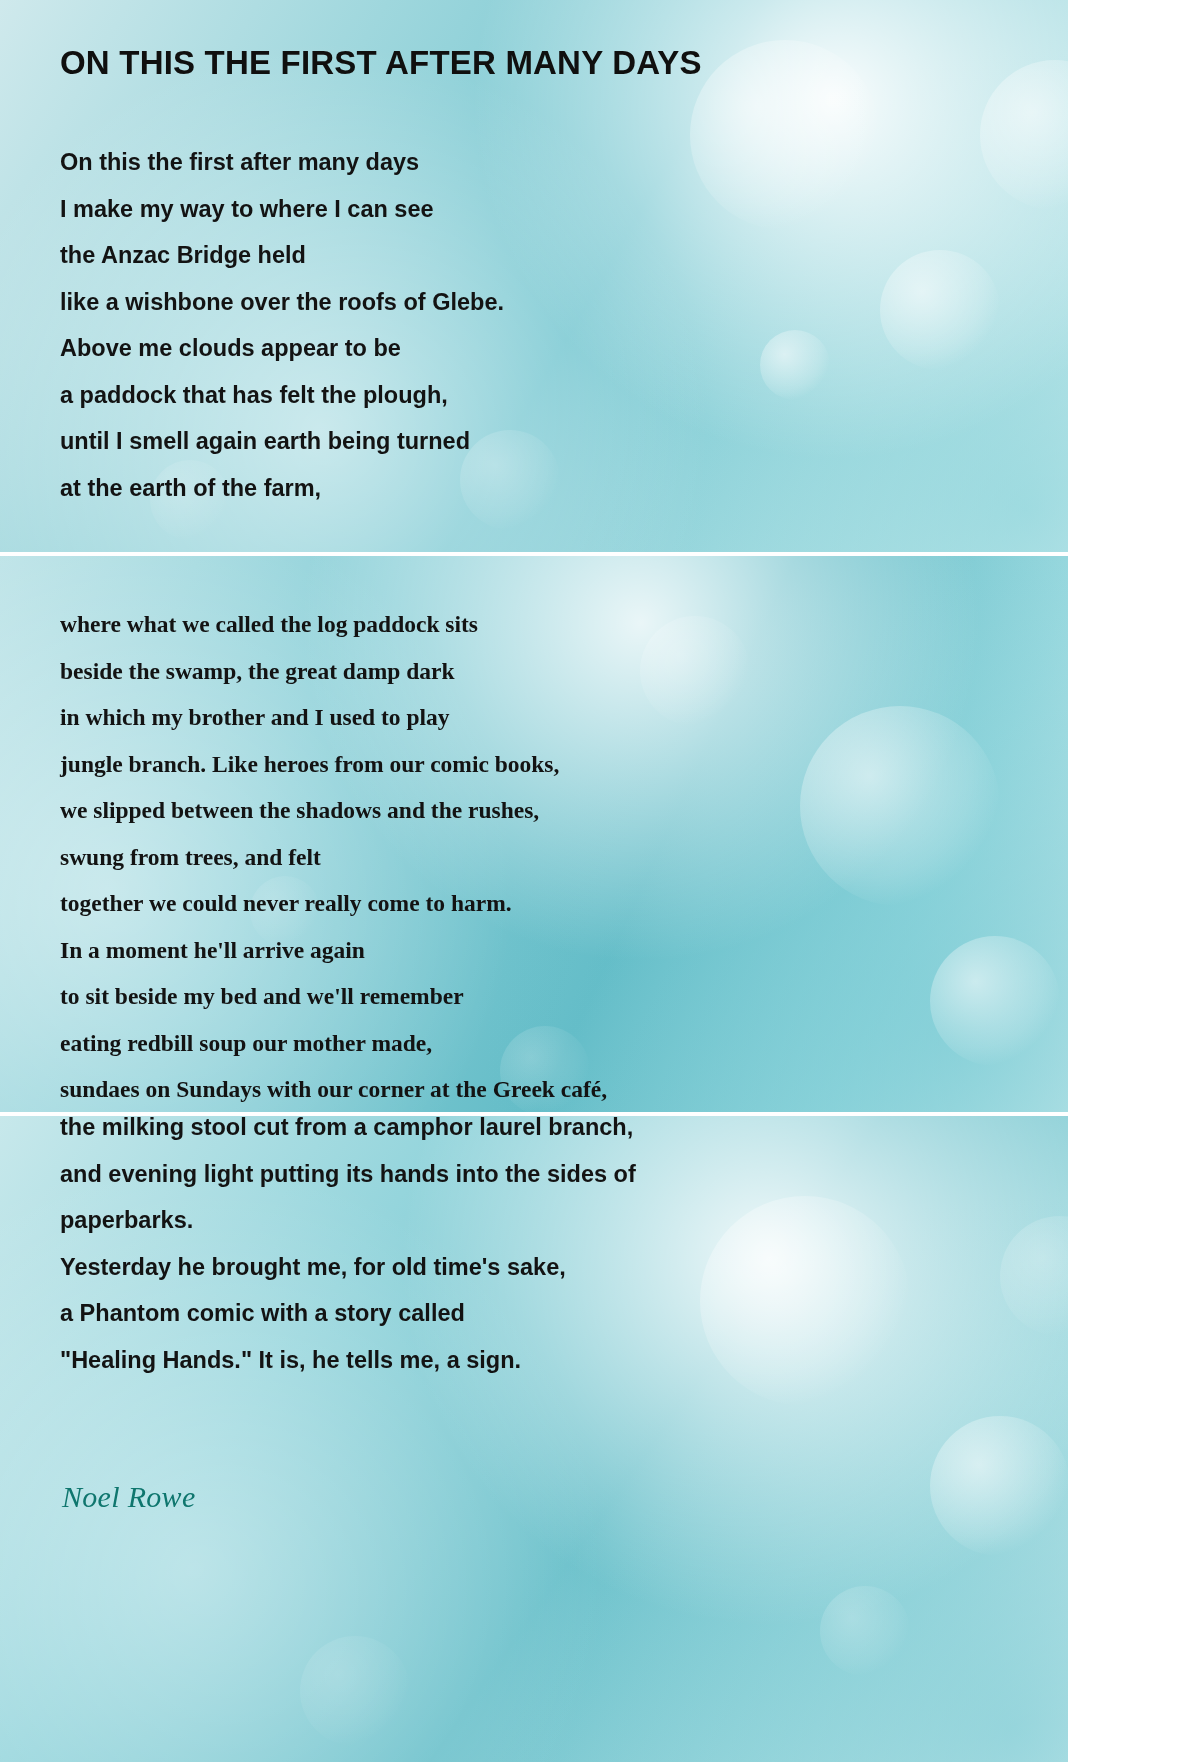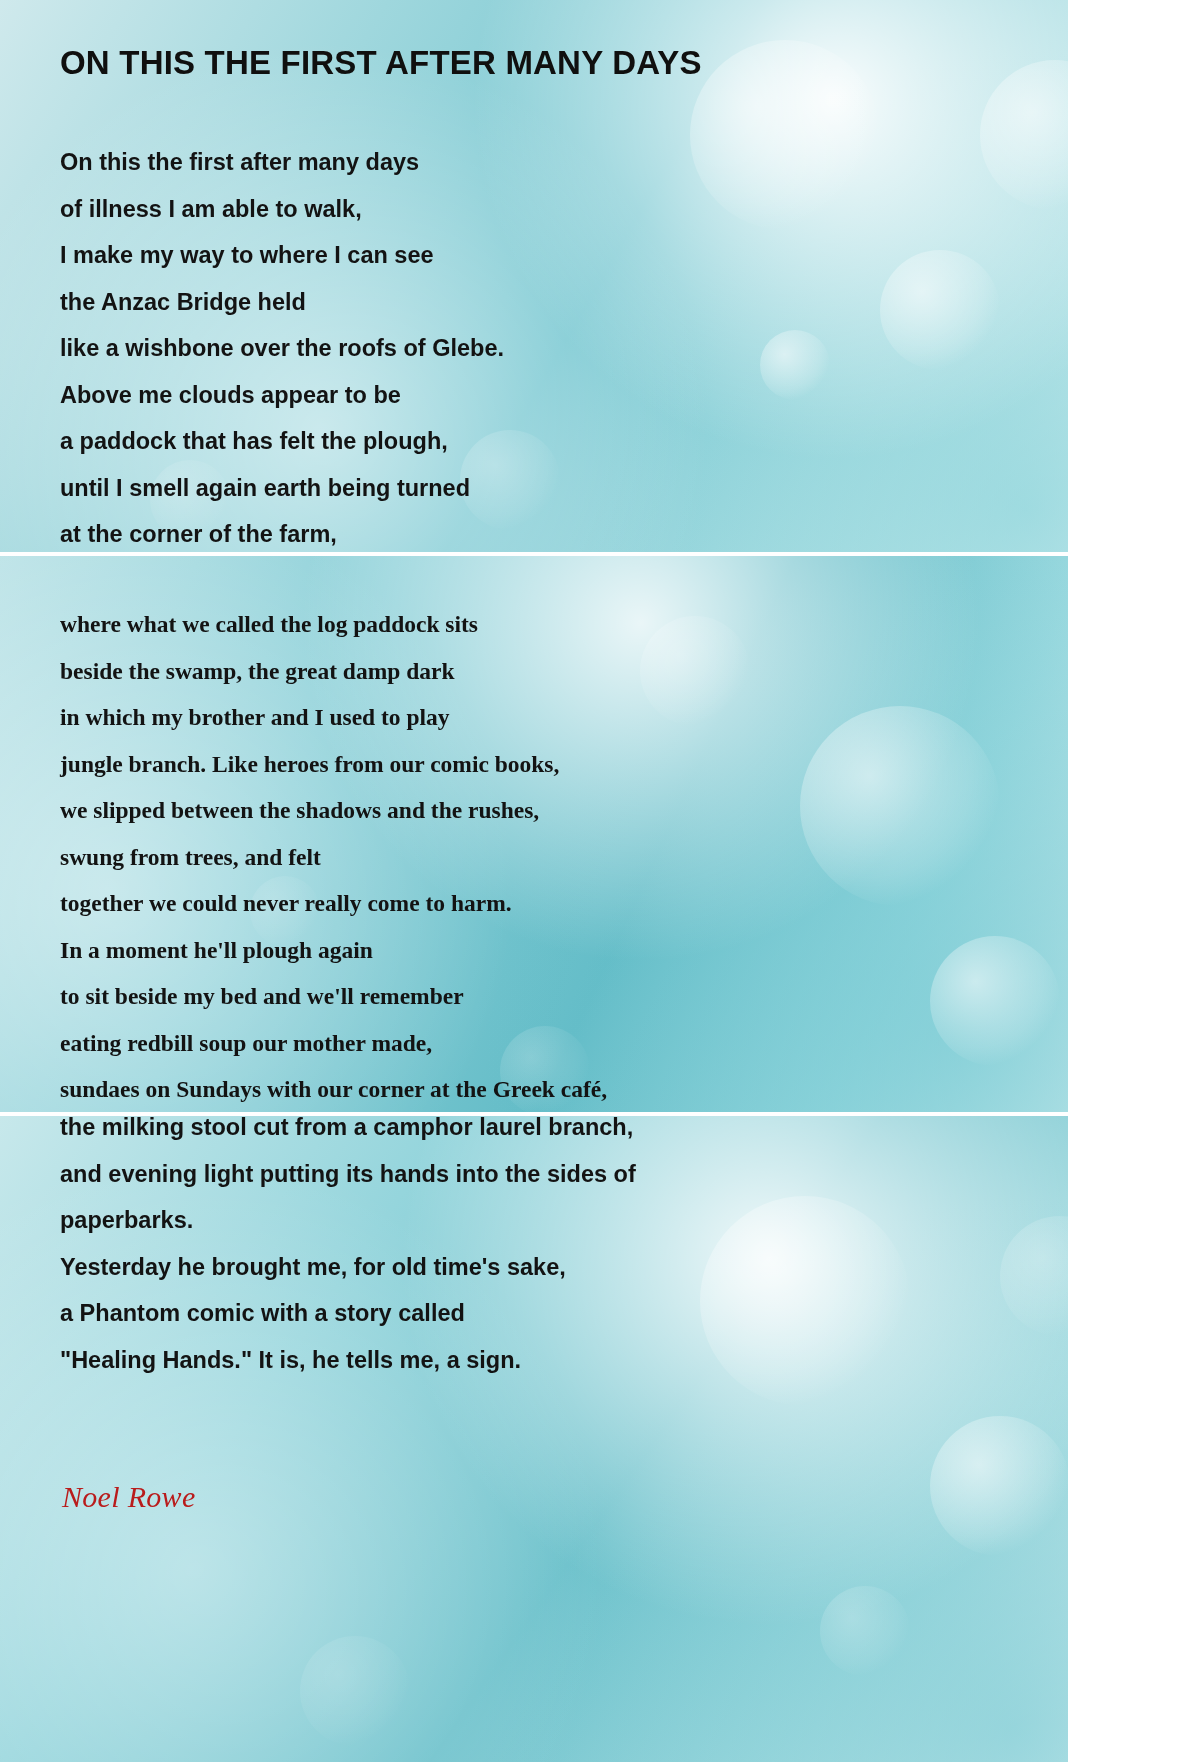--- a/index.html
+++ b/index.html
@@ -97,21 +97,21 @@
   .stanza-3 { top: 1104px; }
 
   .poem-line { display: block; }
 
   .author {
     position: absolute;
     left: 62px;
     top: 1480px;
     font-size: 30px;
     font-style: italic;
-    color: #b91c1c;
+    color: #0f766e;
     font-family: "Liberation Serif", serif;
     letter-spacing: 0.3px;
   }
 </style>
 </head>
 <body>
 
 <div class="page">
 
   <div class="band band-1">
@@ -140,39 +140,38 @@
     <div class="bokeh" style="left:820px; top:470px; width:90px; height:90px; opacity:.45;"></div>
     <div class="bokeh" style="left:300px; top:520px; width:110px; height:110px; opacity:.3;"></div>
     <div class="bokeh" style="left:1000px; top:100px; width:120px; height:120px; opacity:.5;"></div>
   </div>
 
   <div class="content">
     <div class="poem-title">ON THIS THE FIRST AFTER MANY DAYS</div>
 
     <div class="stanza stanza-1">
       <span class="poem-line">On this the first after many days</span>
-      <span class="poem-line">of illness I am able to walk,</span>
       <span class="poem-line">I make my way to where I can see</span>
       <span class="poem-line">the Anzac Bridge held</span>
       <span class="poem-line">like a wishbone over the roofs of Glebe.</span>
       <span class="poem-line">Above me clouds appear to be</span>
       <span class="poem-line">a paddock that has felt the plough,</span>
       <span class="poem-line">until I smell again earth being turned</span>
-      <span class="poem-line">at the corner of the farm,</span>
+      <span class="poem-line">at the earth of the farm,</span>
     </div>
 
     <div class="stanza stanza-2">
       <span class="poem-line">where what we called the log paddock sits</span>
       <span class="poem-line">beside the swamp, the great damp dark</span>
       <span class="poem-line">in which my brother and I used to play</span>
       <span class="poem-line">jungle branch. Like heroes from our comic books,</span>
       <span class="poem-line">we slipped between the shadows and the rushes,</span>
       <span class="poem-line">swung from trees, and felt</span>
       <span class="poem-line">together we could never really come to harm.</span>
-      <span class="poem-line">In a moment he'll plough again</span>
+      <span class="poem-line">In a moment he'll arrive again</span>
       <span class="poem-line">to sit beside my bed and we'll remember</span>
       <span class="poem-line">eating redbill soup our mother made,</span>
       <span class="poem-line">sundaes on Sundays with our corner at the Greek café,</span>
     </div>
 
     <div class="stanza stanza-3">
       <span class="poem-line">the milking stool cut from a camphor laurel branch,</span>
       <span class="poem-line">and evening light putting its hands into the sides of</span>
       <span class="poem-line">paperbarks.</span>
       <span class="poem-line">Yesterday he brought me, for old time's sake,</span>

